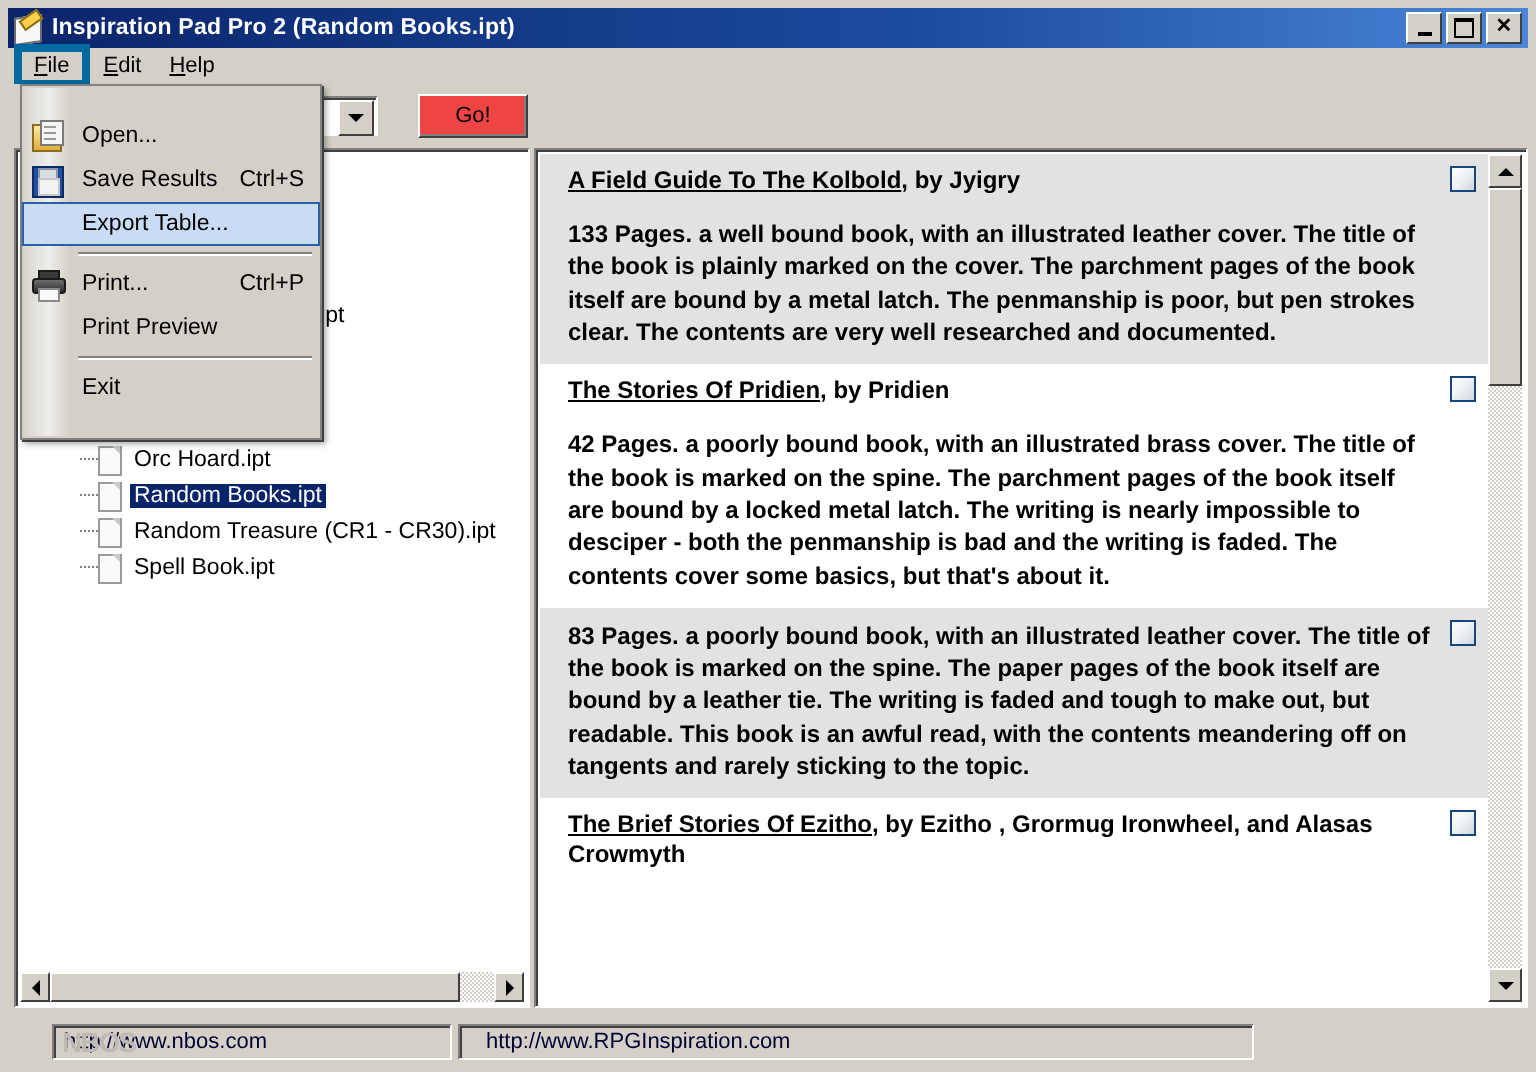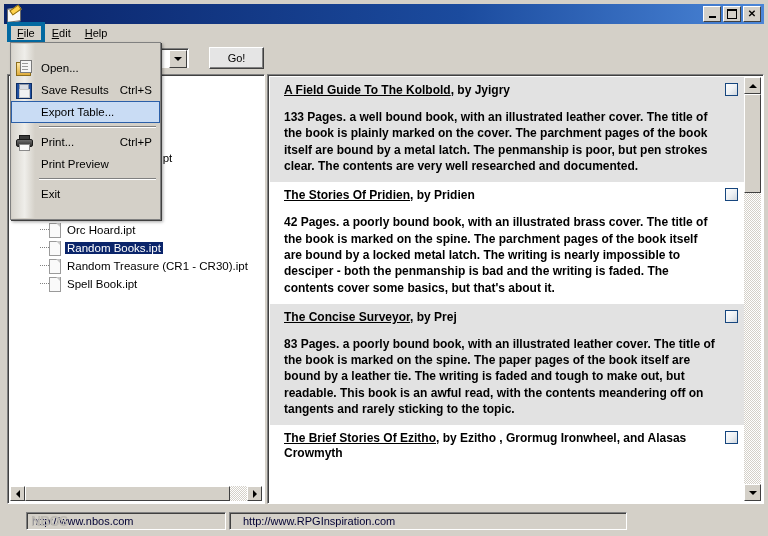--- a/index.html
+++ b/index.html
@@ -95,21 +95,21 @@
   .tri-left{
     width:0;height:0;border-top:4px solid transparent;
     border-bottom:4px solid transparent;border-right:4px solid #000;
   }
   .tri-right{
     width:0;height:0;border-top:4px solid transparent;
     border-bottom:4px solid transparent;border-left:4px solid #000;
   }
   .go-btn{
     position:absolute;left:205px;top:5px;width:55px;height:22px;
-    background:#e5e5e5;
+    background:#ef4444;
     border-top:1px solid #fff;border-left:1px solid #fff;
     border-right:1px solid #404040;border-bottom:1px solid #404040;
     box-shadow:inset -1px -1px 0 #808080;
     display:flex;align-items:center;justify-content:center;
     font-size:11px;color:#000;box-sizing:border-box;
   }
 
   
   .tree-panel{
     position:absolute;left:5px;top:72px;width:258px;height:430px;
@@ -295,20 +295,21 @@
 </head>
 <body>
 
 <div class="app">
 
   <div class="titlebar">
     <span class="title-icon">
       <span class="pad"></span>
         <span class="pen"></span>
     </span>
+    <span class="title-text">Inspiration Pad Pro 2  (Random Books.ipt)</span>
     <span class="win-btns">
       <span class="win-btn">
           <span class="glyph-min"></span>
         </span>
       <span class="win-btn">
           <span class="glyph-max"></span>
         </span>
       <span class="win-btn">
           <span class="glyph-close">✕</span>
         </span>
@@ -462,21 +463,20 @@
           <div class="ehead"><span class="bt">A Field Guide To The Kolbold</span><span>, by Jyigry</span></div>
           <div class="ebody">133 Pages. a well bound book, with an illustrated leather cover. The title of the book is plainly marked on the cover. The parchment pages of the book itself are bound by a metal latch. The penmanship is poor, but pen strokes clear. The contents are very well researched and documented.</div>
         </div>
         <div class="entry">
           <span class="chk"></span>
           <div class="ehead"><span class="bt">The Stories Of Pridien</span><span>, by Pridien</span></div>
           <div class="ebody">42 Pages. a poorly bound book, with an illustrated brass cover. The title of the book is marked on the spine. The parchment pages of the book itself are bound by a locked metal latch. The writing is nearly impossible to desciper - both the penmanship is bad and the writing is faded. The contents cover some basics, but that's about it.</div>
         </div>
         <div class="entry alt">
           <span class="chk"></span>
-          <div class="ehead"><span class="bt">The Concise Surveyor</span><span>, by Prej</span></div>
           <div class="ebody">83 Pages. a poorly bound book, with an illustrated leather cover. The title of the book is marked on the spine. The paper pages of the book itself are bound by a leather tie. The writing is faded and tough to make out, but readable. This book is an awful read, with the contents meandering off on tangents and rarely sticking to the topic.</div>
         </div>
         <div class="entry">
           <span class="chk"></span>
           <div class="ehead"><span class="bt">The Brief Stories Of Ezitho</span><span>, by Ezitho , Grormug Ironwheel, and Alasas Crowmyth</span></div>
         </div>
       </div>
     <div class="vscroll">
       <span class="vs-btn">
           <span class="tri-up"></span>

